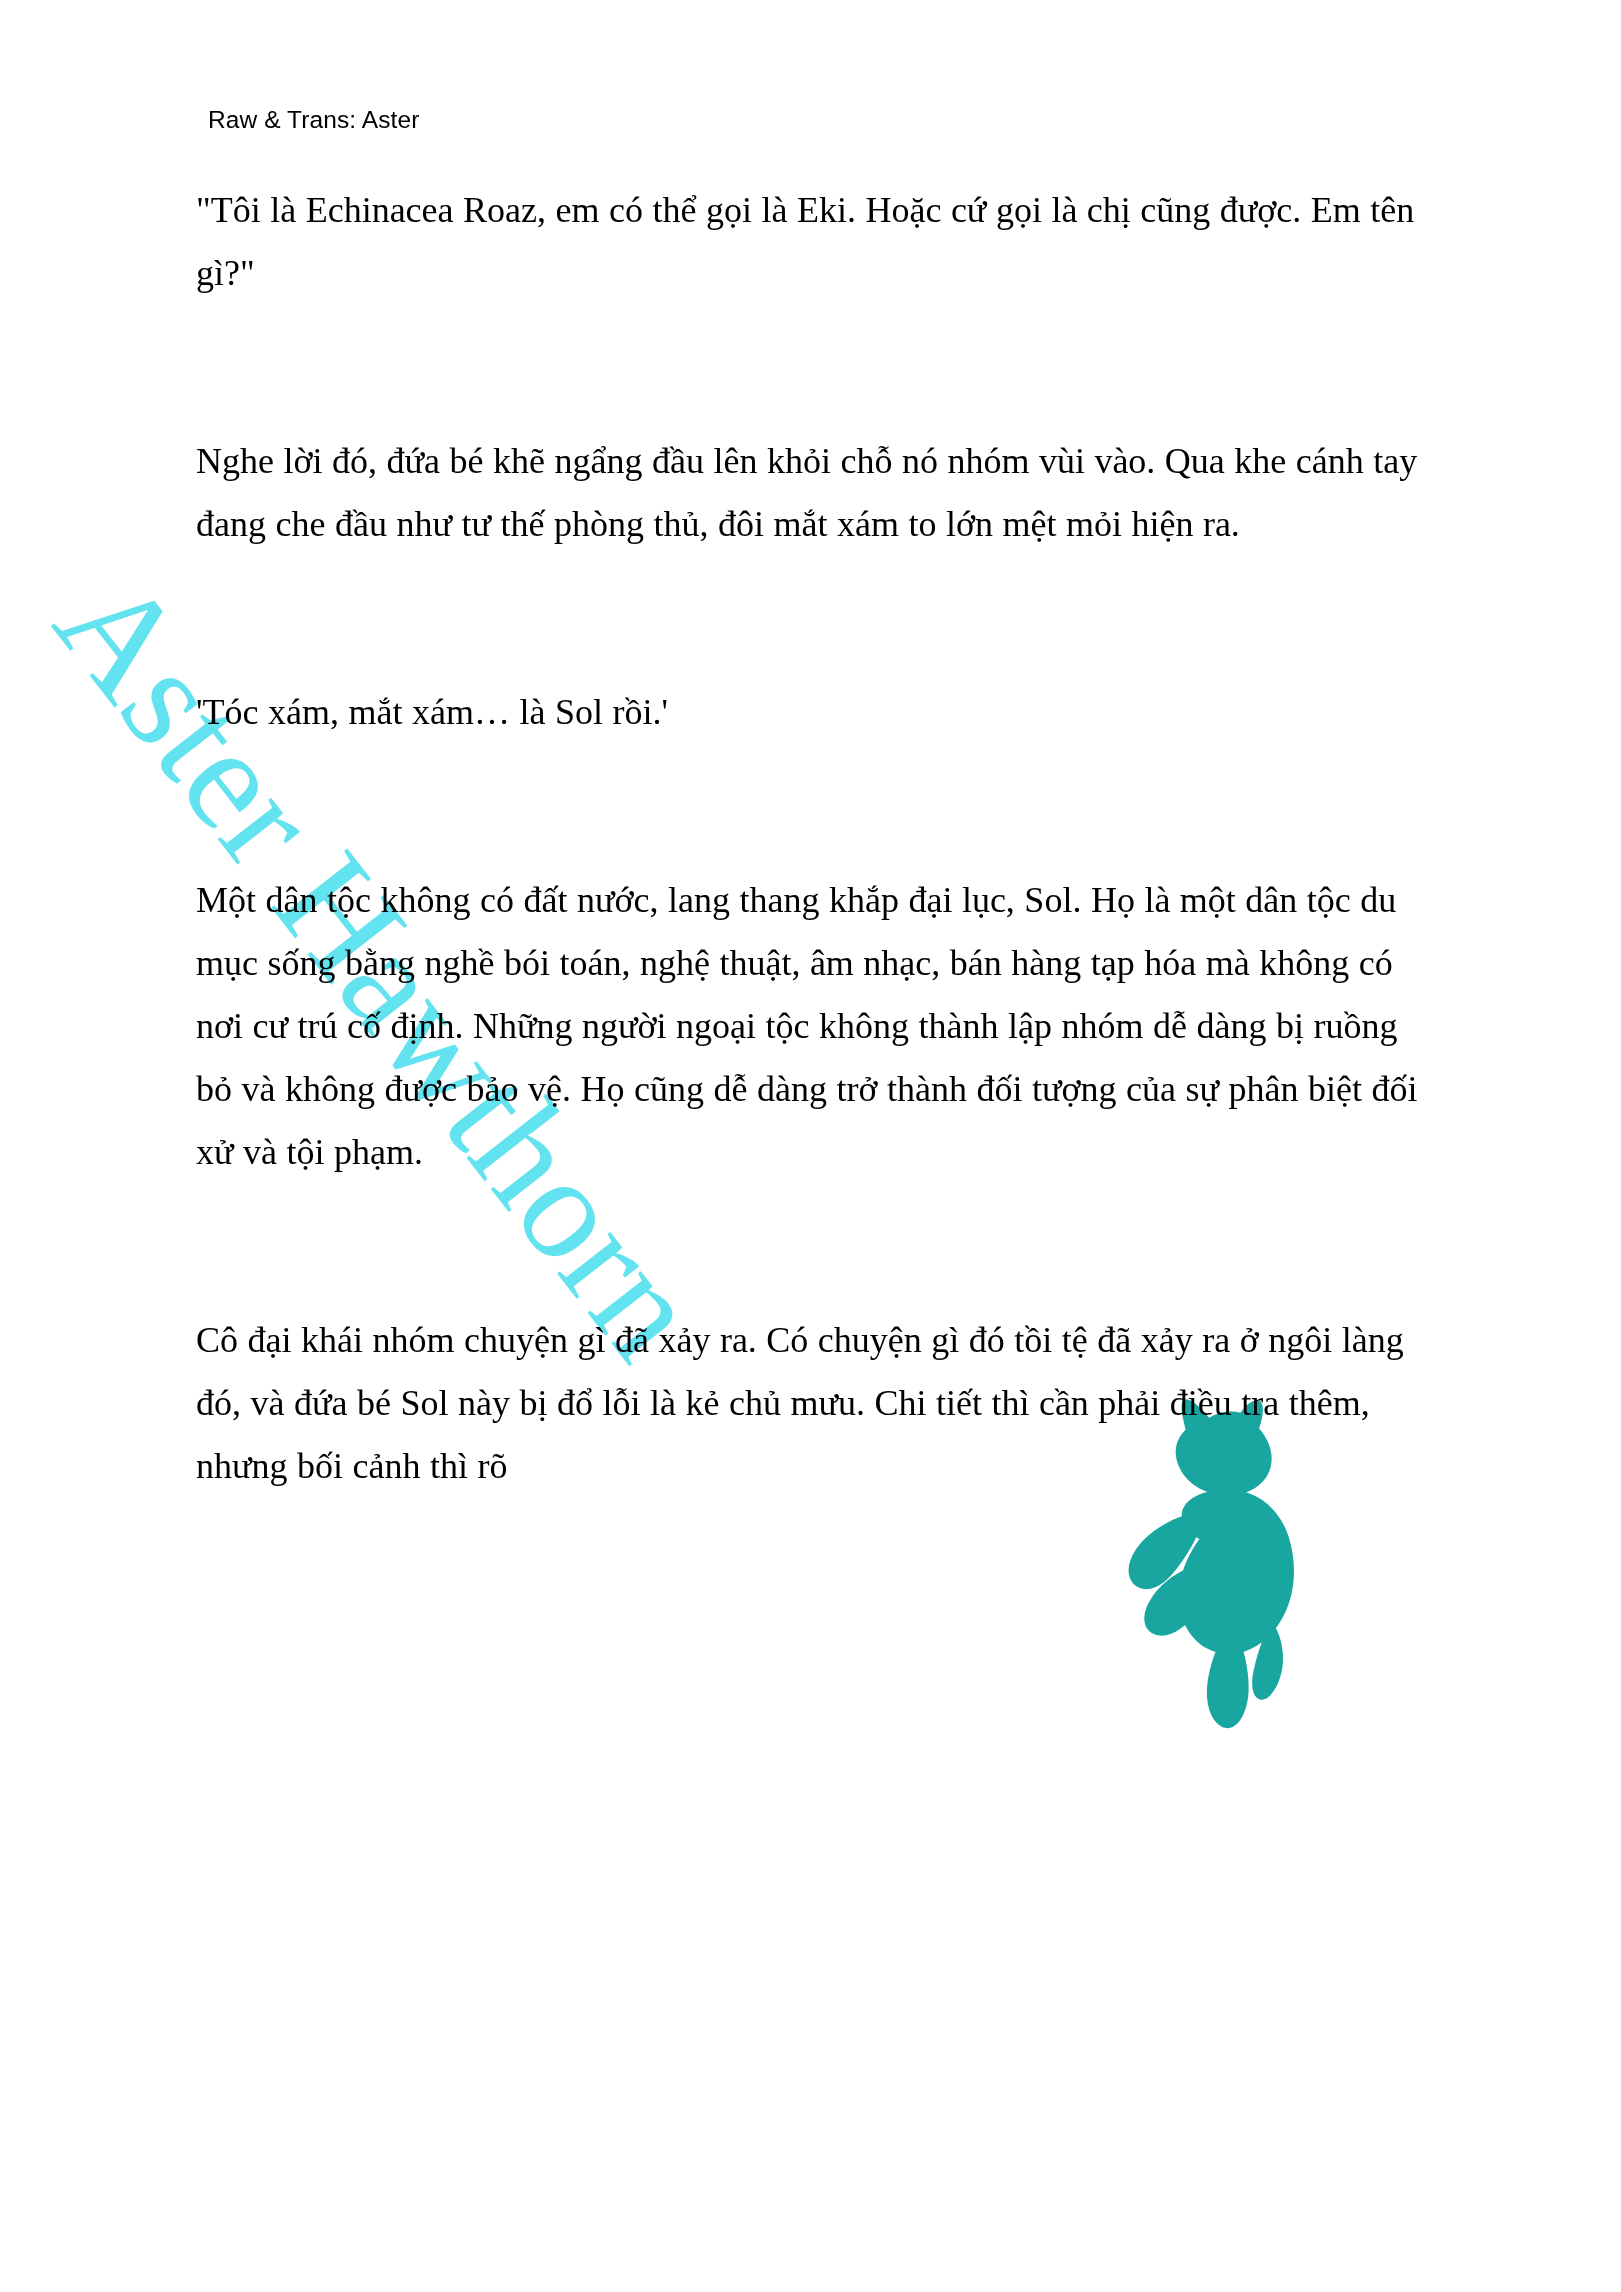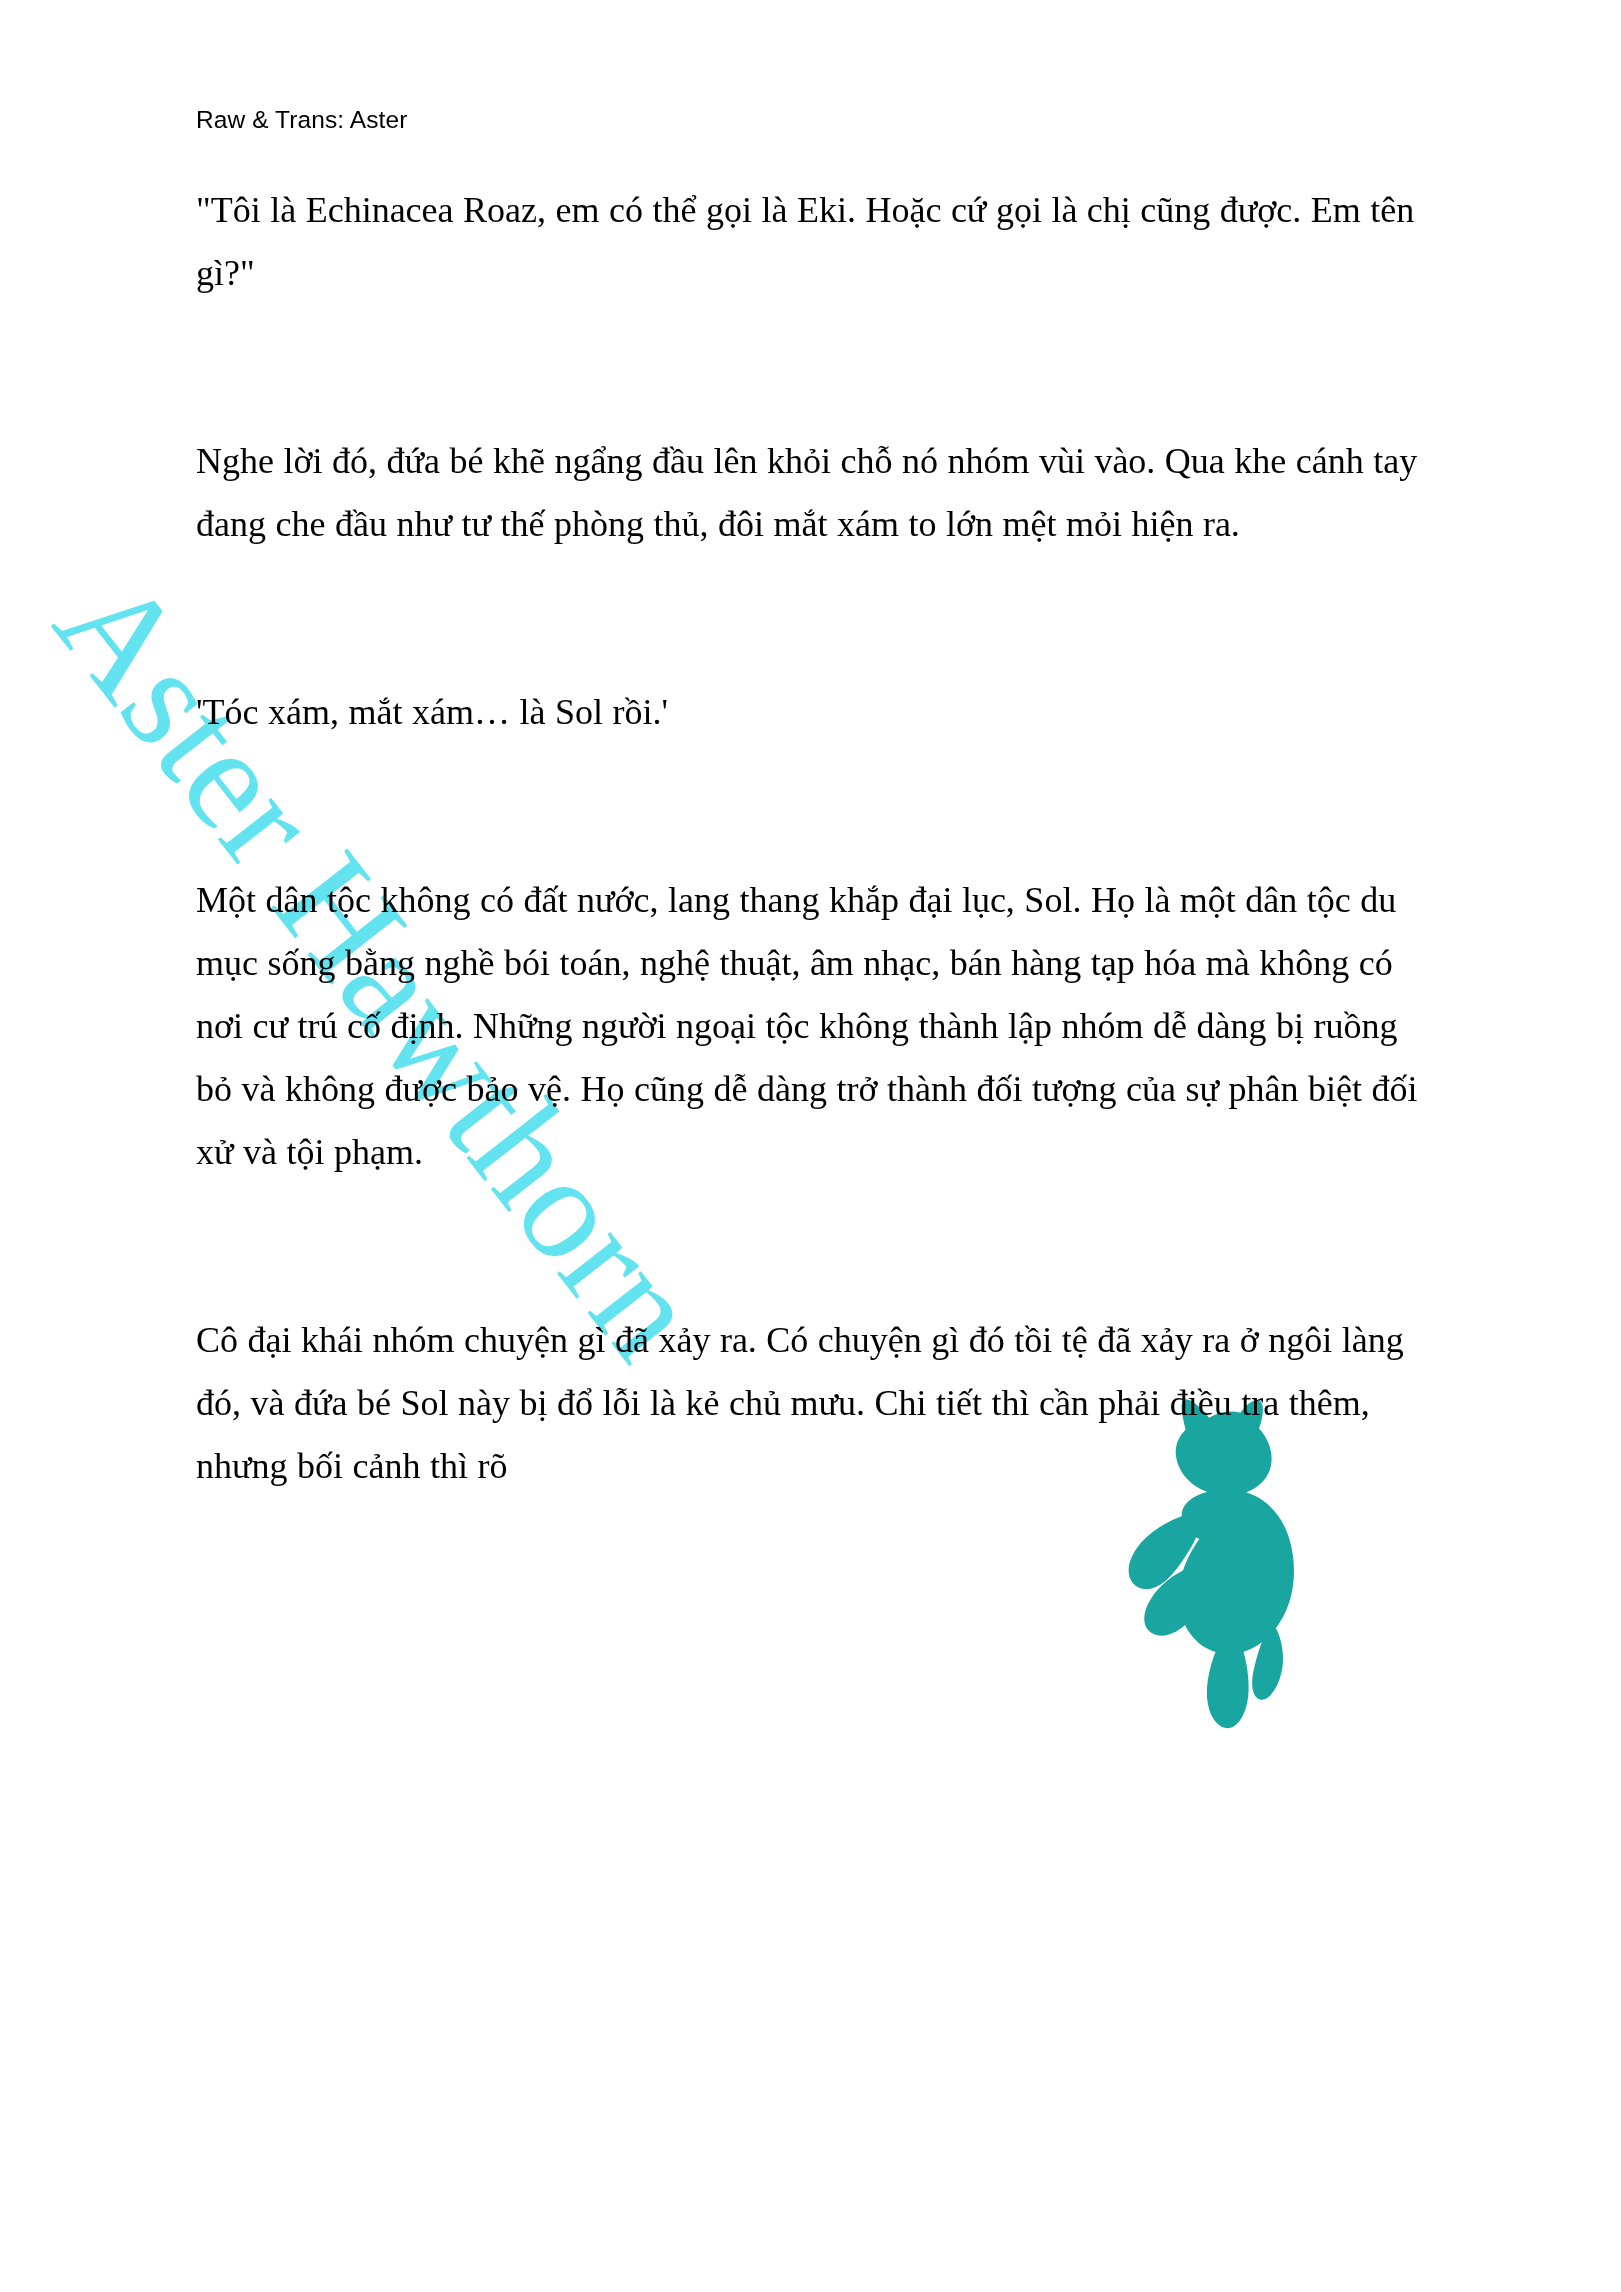--- a/index.html
+++ b/index.html
@@ -14,21 +14,21 @@
     position: relative;
     width: 1621px;
     height: 2293px;
     background: #ffffff;
     overflow: hidden;
   }
 
   
   .doc-header {
     position: absolute;
-    left: 196px;
+    left: 208px;
     top: 106px;
     font-family: "Liberation Sans", "DejaVu Sans", sans-serif;
     font-size: 24.5px;
     color: #000000;
     letter-spacing: 0.1px;
     white-space: nowrap;
     z-index: 5;
   }
 
   

